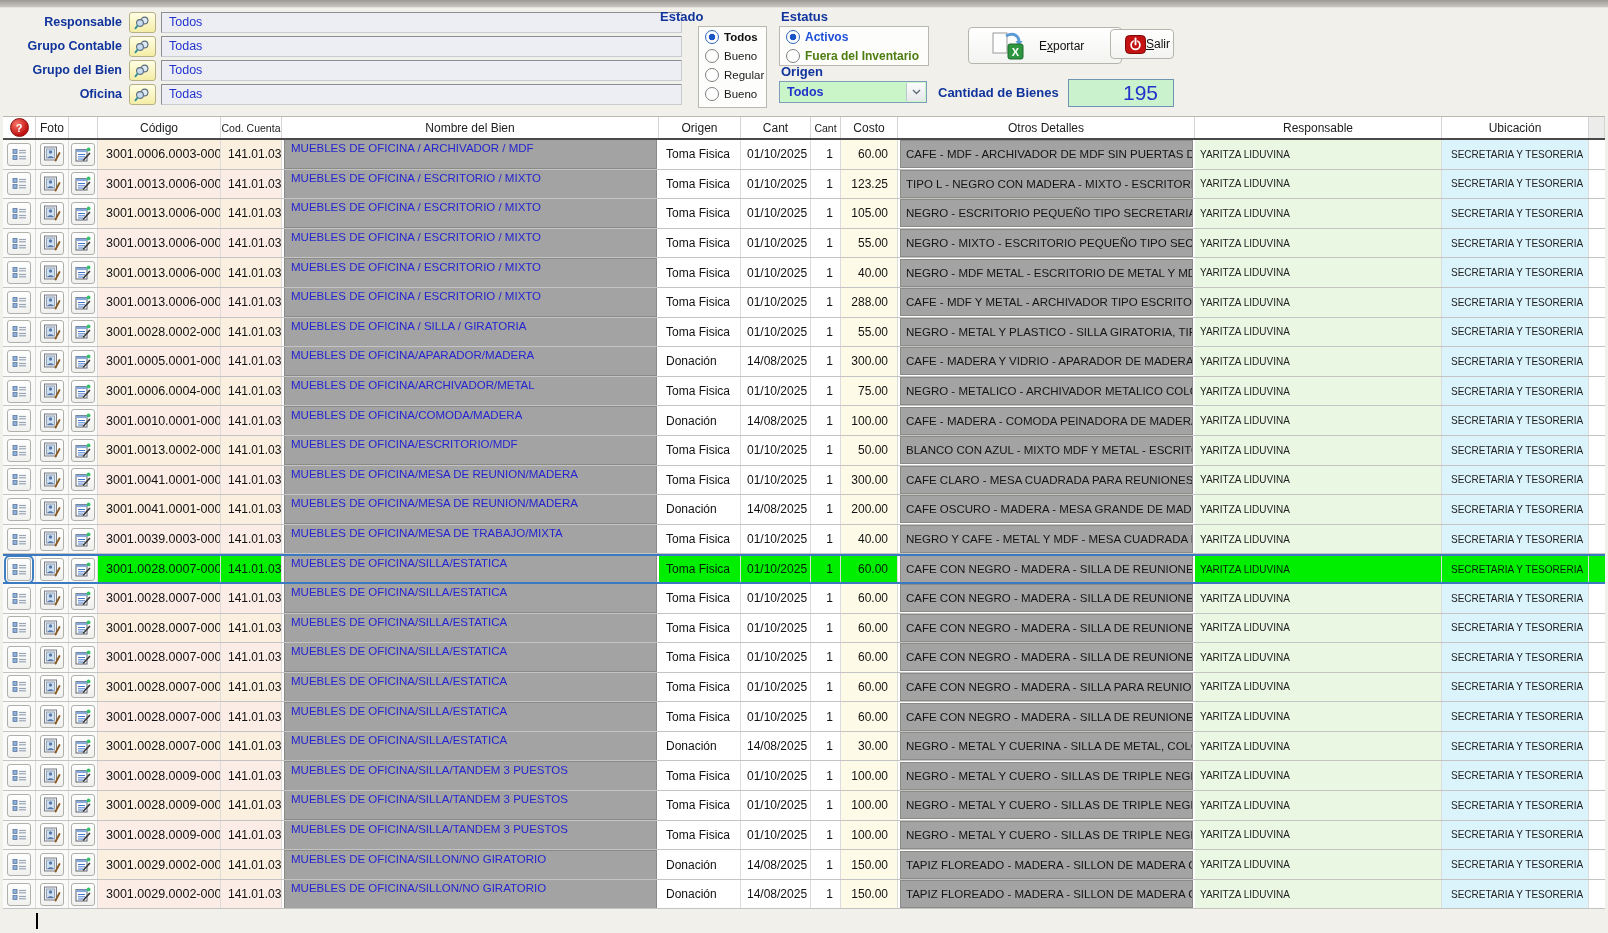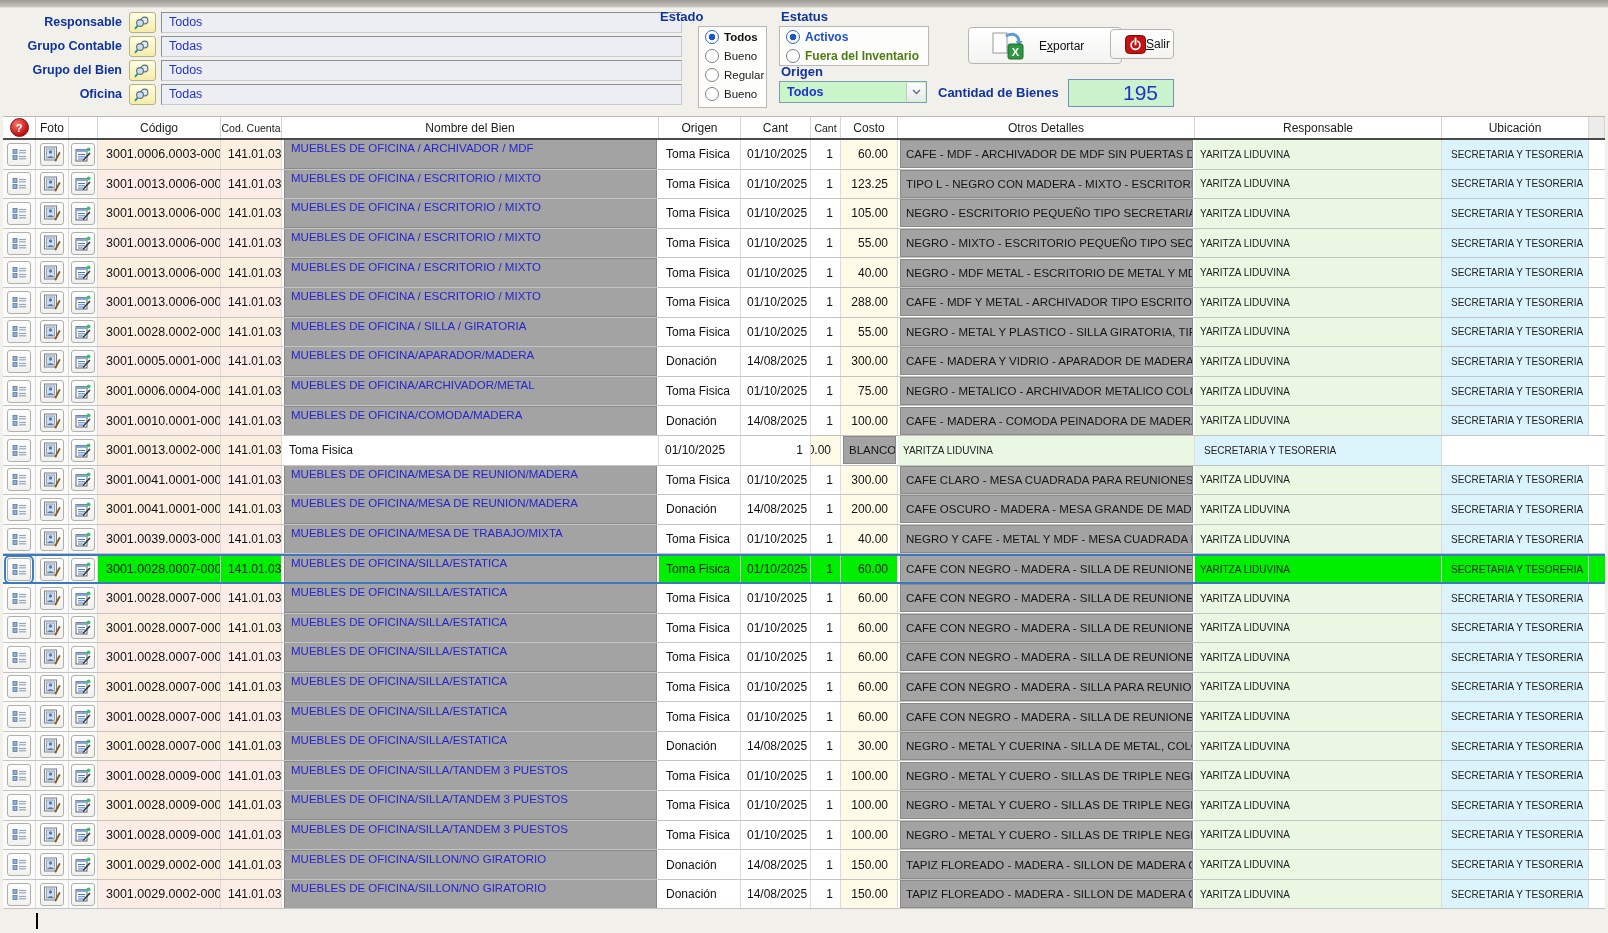--- a/index.html
+++ b/index.html
@@ -816,20 +816,23 @@
           <line x1="3" y1="7.5" x2="10" y2="7.5" stroke="#4477cc" stroke-width="1"></line>
           <line x1="3" y1="9.8" x2="10" y2="9.8" stroke="#4477cc" stroke-width="1"></line>
           <line x1="3" y1="12" x2="8" y2="12" stroke="#4477cc" stroke-width="1"></line>
           <circle cx="13.6" cy="2.4" r="1.9" fill="#35c06a"></circle>
           <line x1="8.5" y1="13" x2="14.5" y2="6.5" stroke="#3a3a3a" stroke-width="1.7" stroke-linecap="round"></line>
         </svg>
       </button>
     </div>
     <div class="c c-codigo">3001.0013.0002-00001</div>
     <div class="c c-cuenta">141.01.03</div>
+    <div class="c c-nombre">
+          <span class="boxcell">MUEBLES DE OFICINA/ESCRITORIO/MDF</span>
+        </div>
     <div class="c c-origen">Toma Fisica</div>
     <div class="c c-fecha">01/10/2025</div>
     <div class="c c-cant">1</div>
     <div class="c c-costo">50.00</div>
     <div class="c c-detalles">
           <span class="boxcell">BLANCO CON AZUL - MIXTO MDF Y METAL - ESCRITORIO ME</span>
         </div>
     <div class="c c-resp">YARITZA LIDUVINA</div>
     <div class="c c-ubic">SECRETARIA Y TESORERIA</div>
     <div class="c c-extra"></div>

